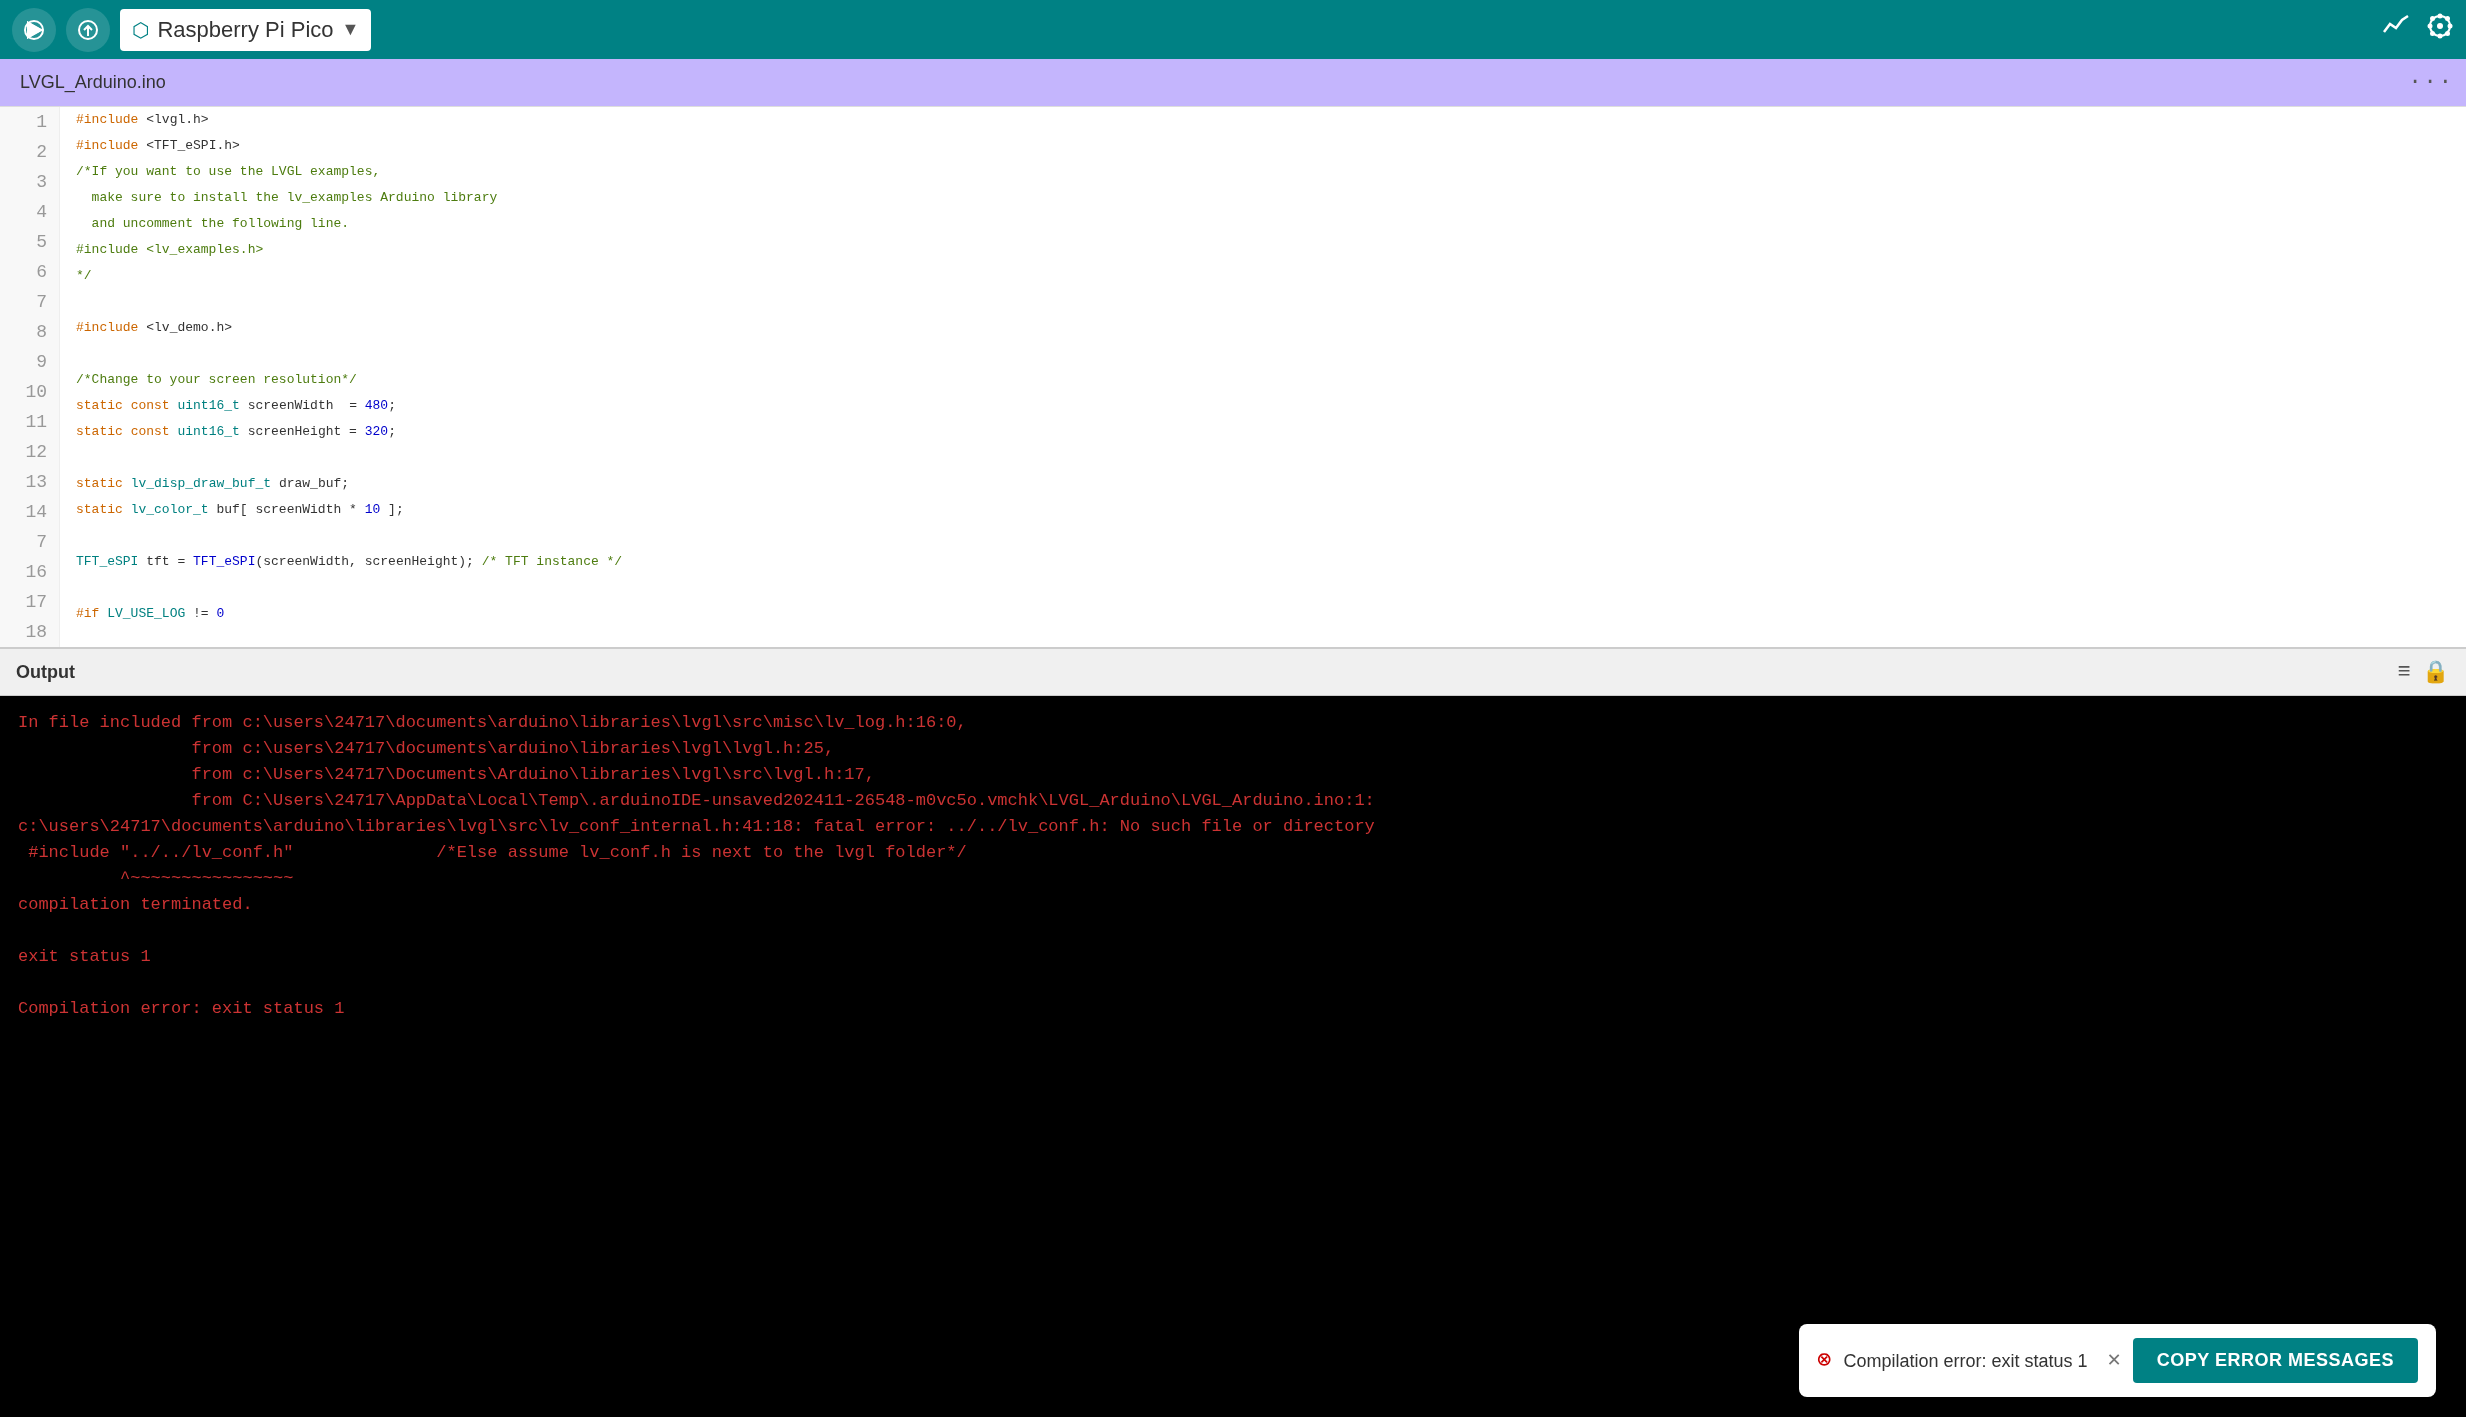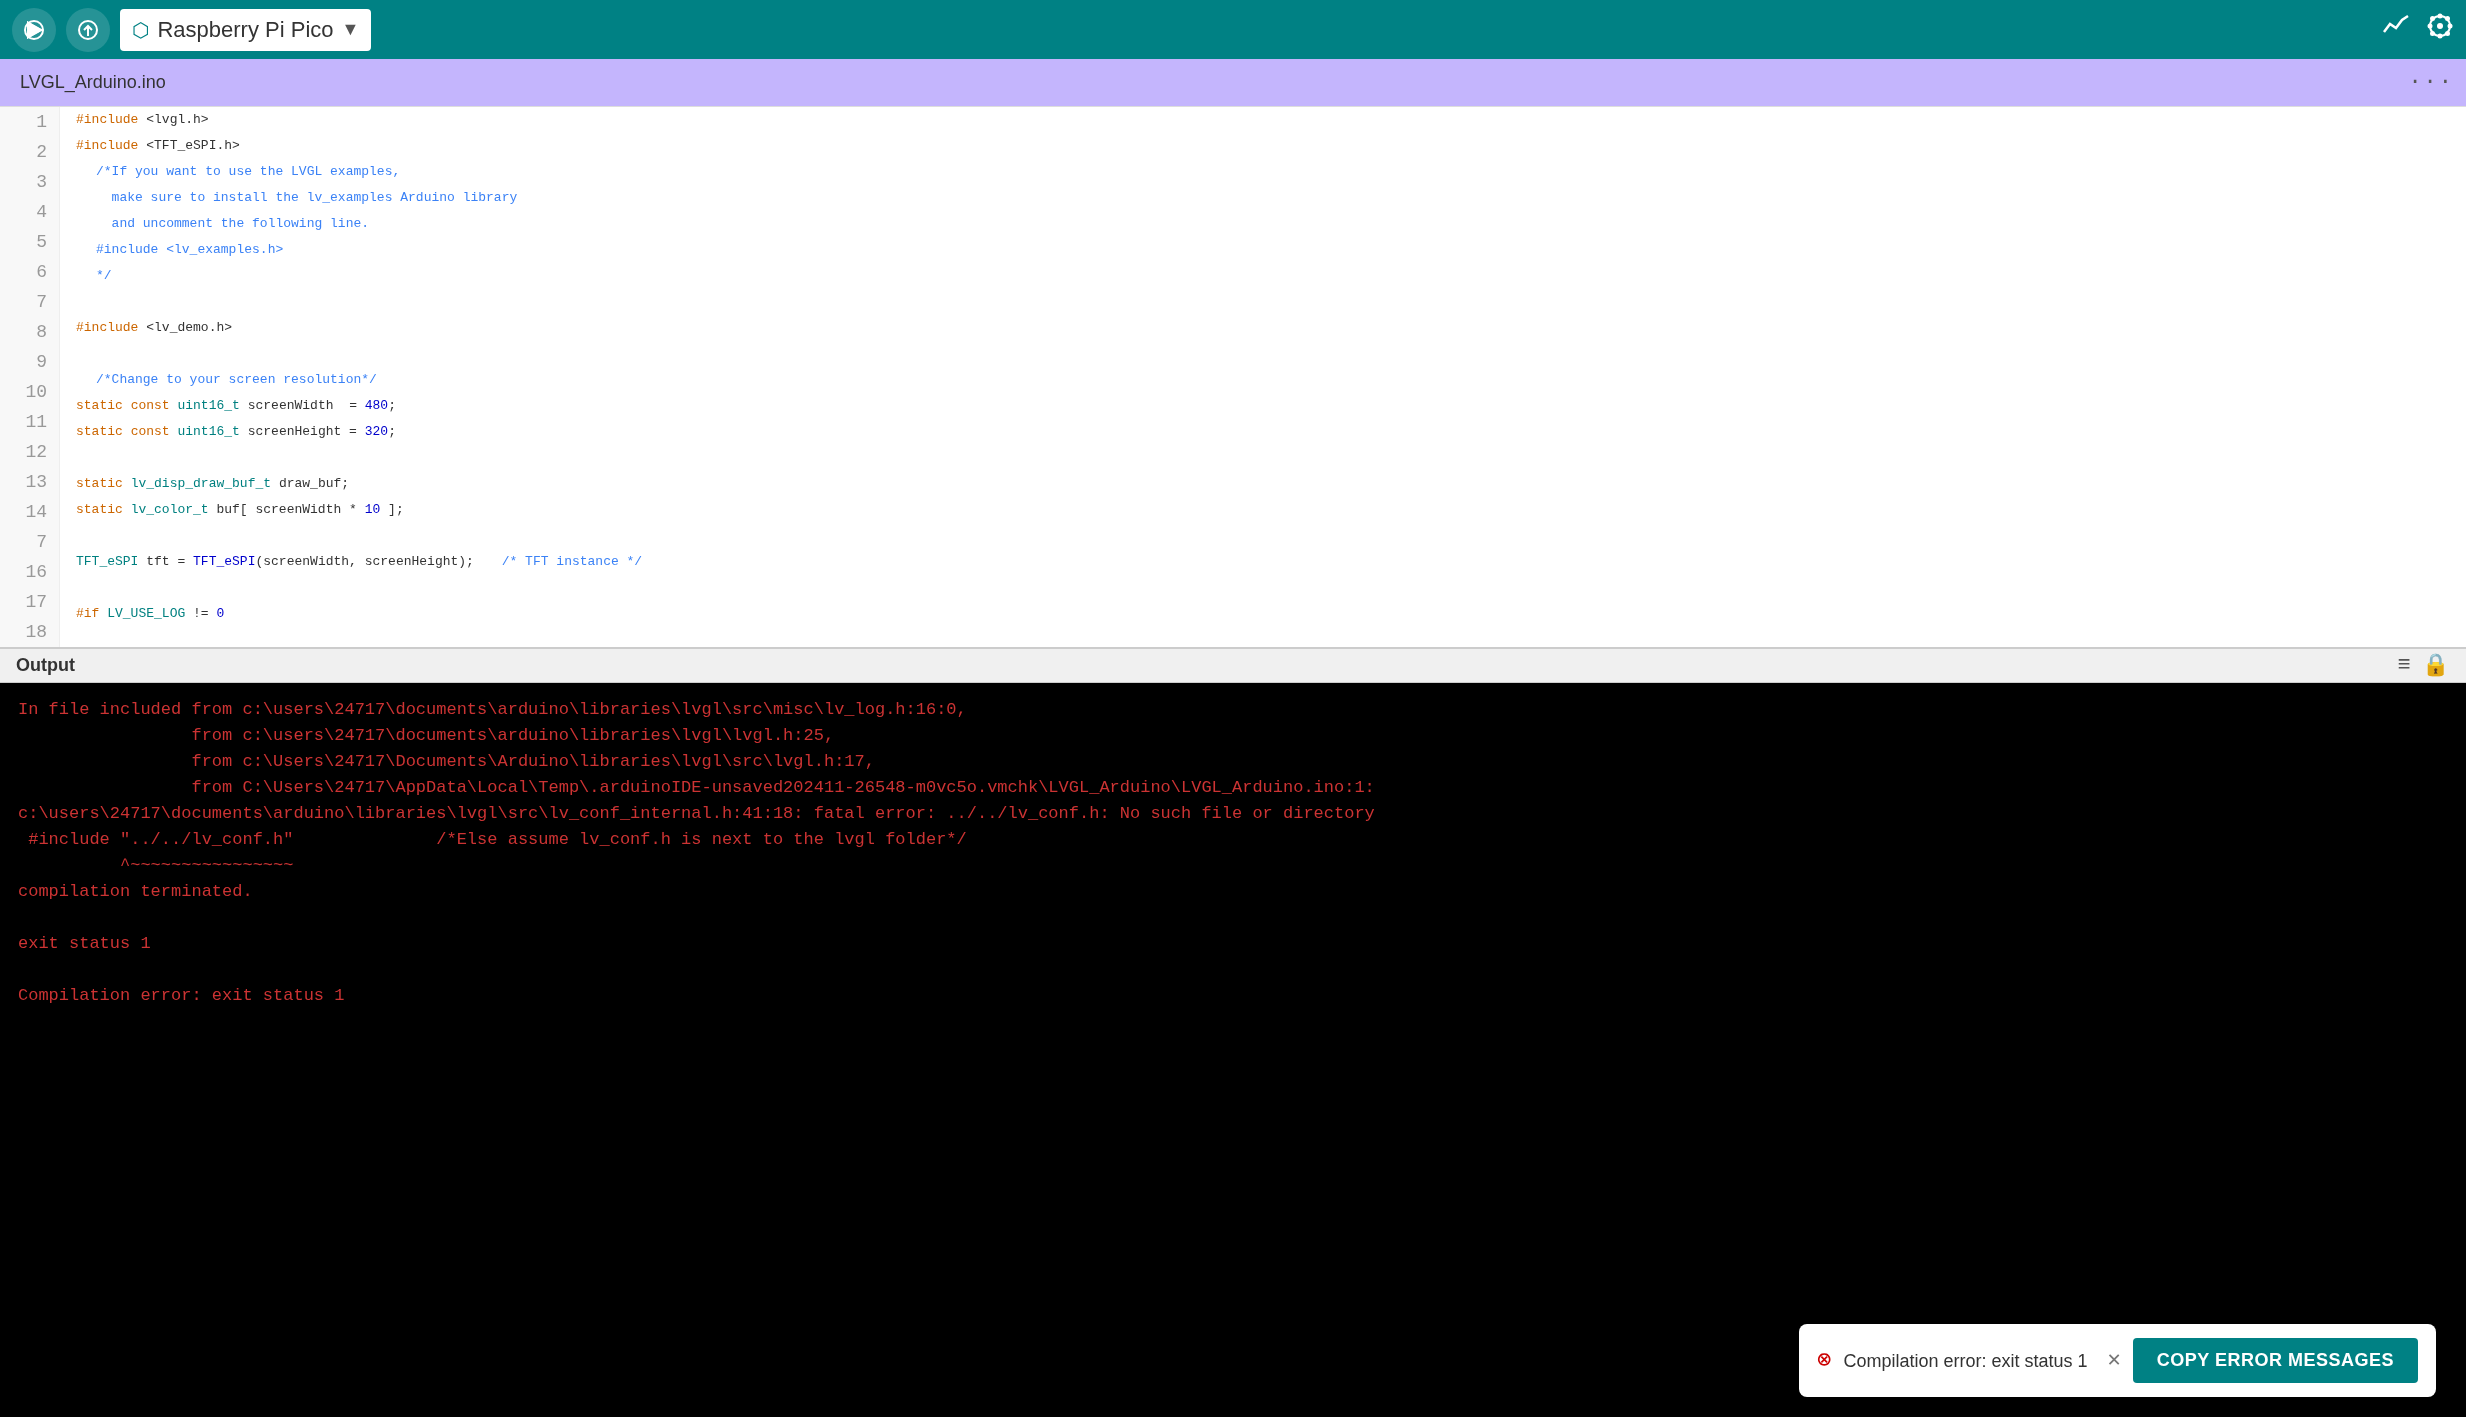--- a/index.html
+++ b/index.html
@@ -113,33 +113,33 @@
       overflow: hidden;
     }
     .code-line {
       font-size: 13px;
       line-height: 26px;
       font-family: 'Courier New', monospace;
       white-space: pre;
     }
     
     .c-include { color: #cc6600; }
-    .c-comment { color: #3b82f6; margin-left: 20px; }
+    .c-comment { color: #4d7c0f; }
     .c-keyword { color: #cc6600; }
     .c-type { color: #008080; }
     .c-func { color: #0000cc; }
     .c-define { color: #cc6600; }
     .c-plain { color: #333333; }
     .c-num { color: #0000cc; }
     .c-macro-green { color: #008080; }
 
     
     #output-header {
       background: #f0f0f0;
-      height: 36px;
+      height: 49px;
       display: flex;
       align-items: center;
       padding: 0 16px;
       border-top: 2px solid #ccc;
       border-bottom: 1px solid #ccc;
       justify-content: space-between;
     }
     .output-label {
       font-size: 18px;
       font-family: Arial, sans-serif;

